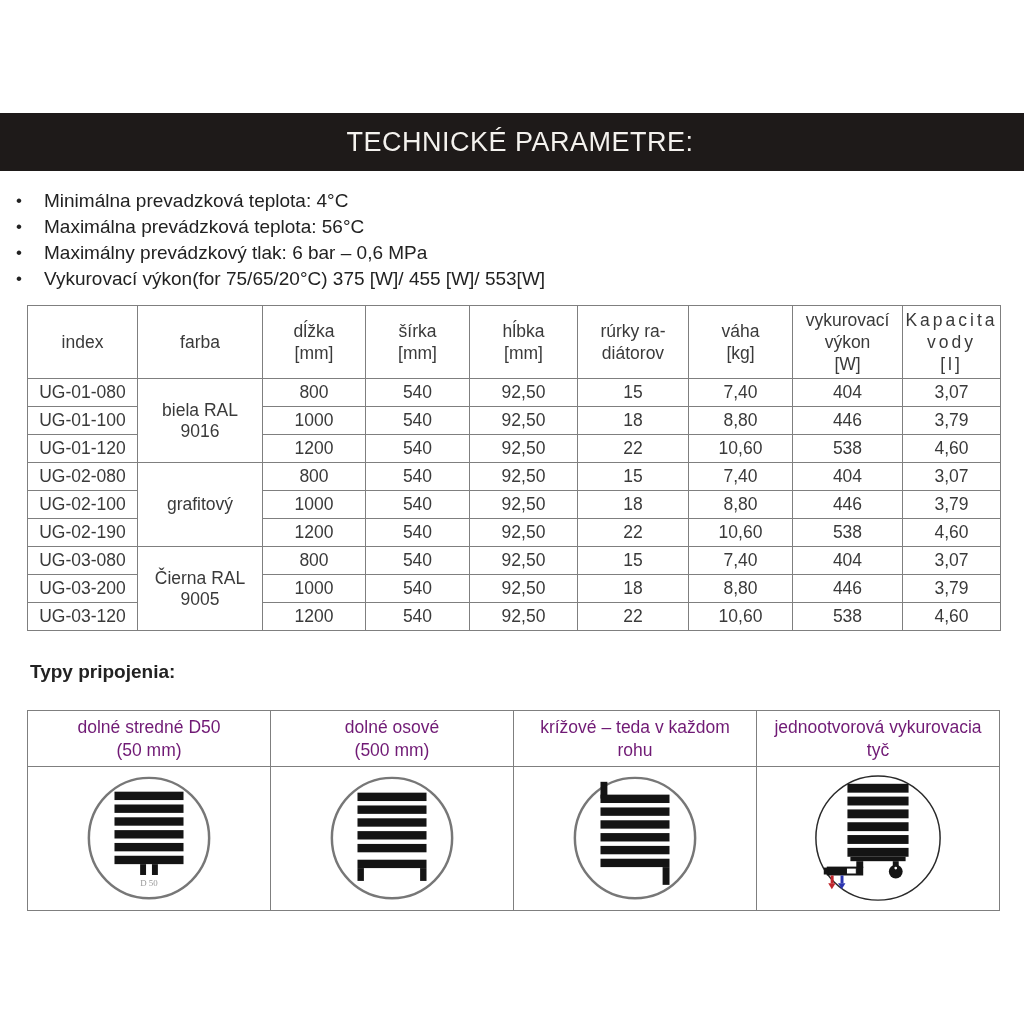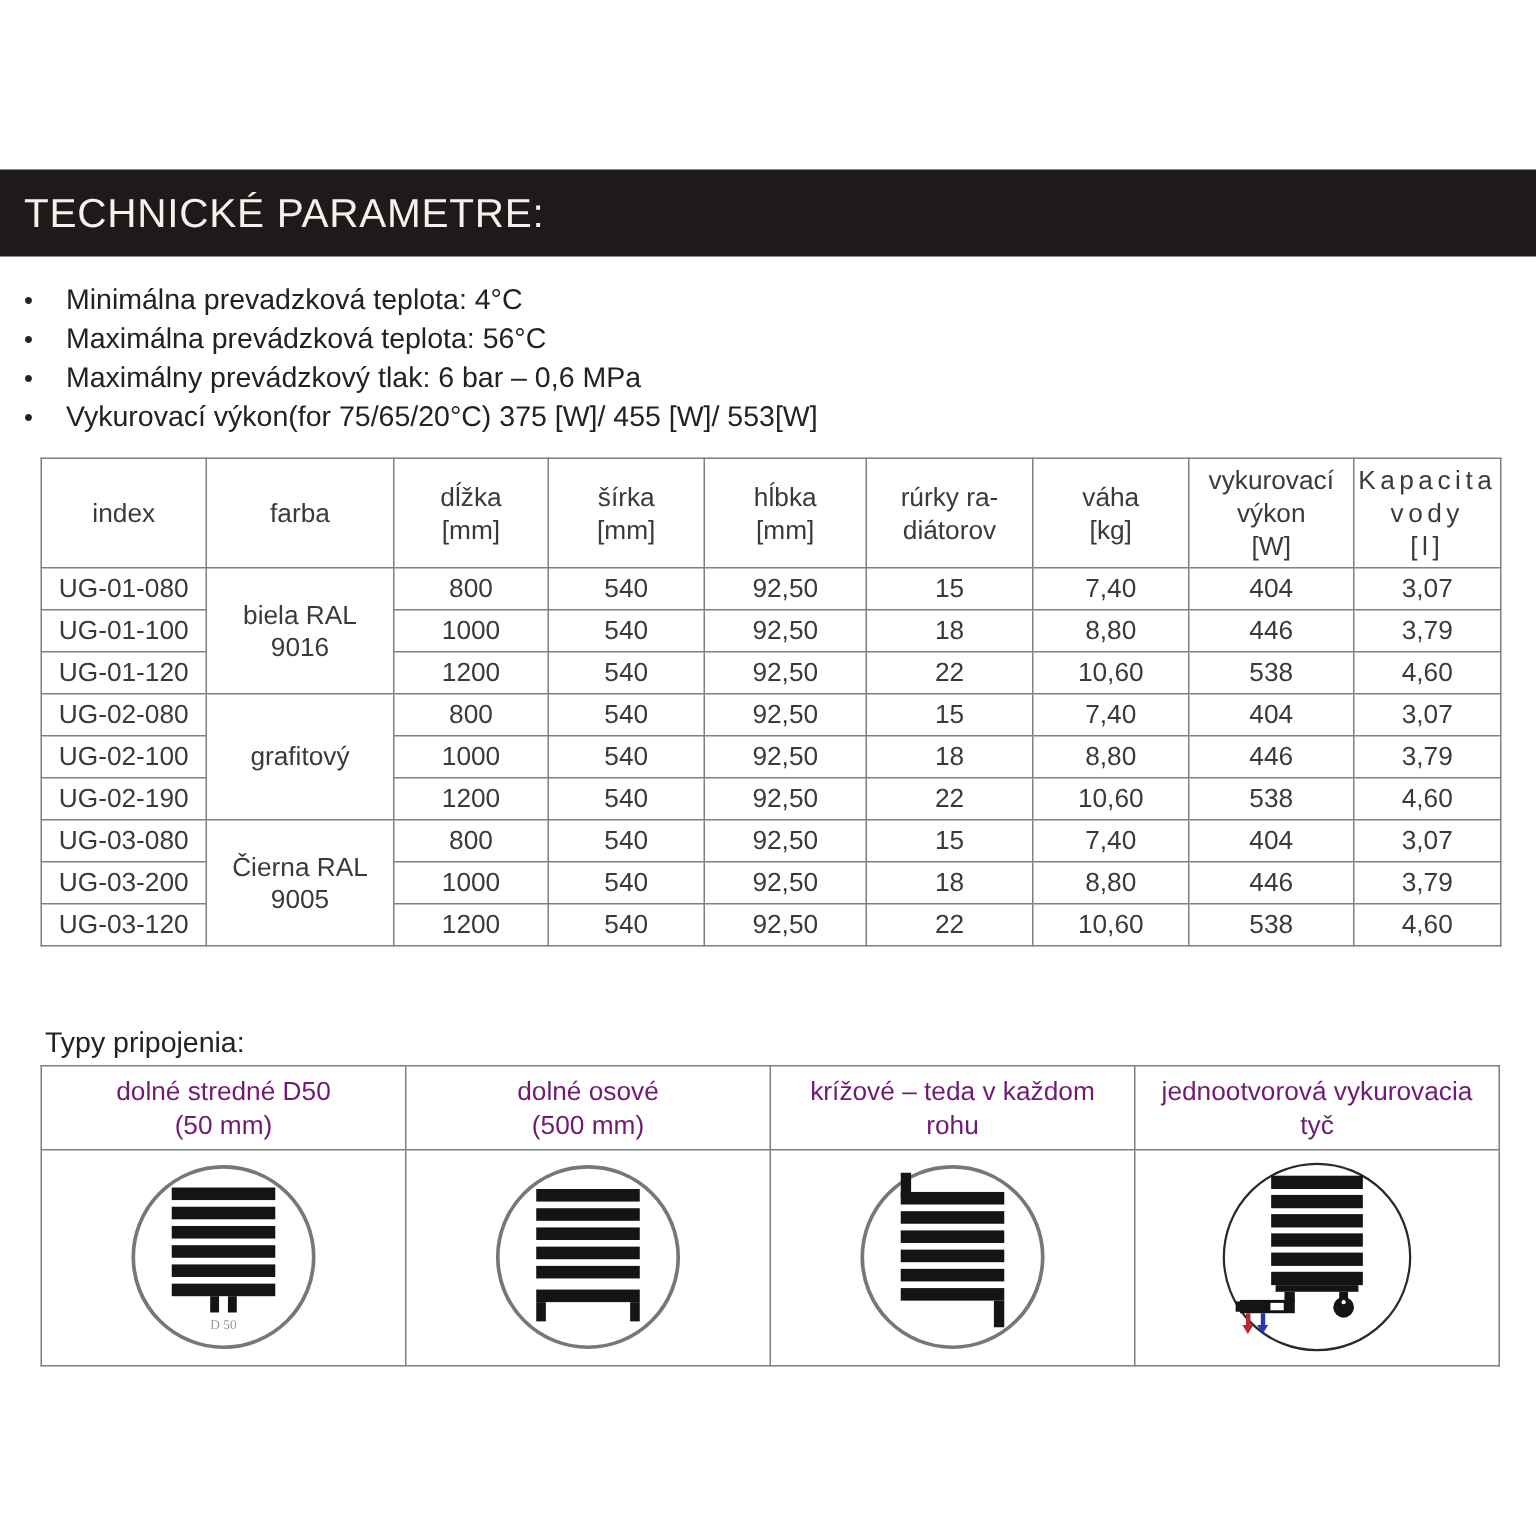--- a/index.html
+++ b/index.html
@@ -2,38 +2,38 @@
 <html><head>
 <meta charset="utf-8">
 <style>
   * { margin:0; padding:0; box-sizing:border-box; }
   html, body { width:1024px; height:1024px; background:#ffffff;
     font-family:"Liberation Sans", sans-serif; color:#2e2e2e; }
   .page { position:relative; width:1024px; height:1024px; background:#fff; overflow:hidden; }
 
   .titlebar { position:absolute; top:113px; left:0; width:1024px; height:58px;
     background:#1e1a19; color:#f4f2ee; display:flex; align-items:center;
-    padding-left:16px; font-size:27px; letter-spacing:0.5px; }
+    padding-left:16px; font-size:27px; letter-spacing:0.5px;justify-content:center; }
 
   .bullets { position:absolute; top:188px; left:14px; list-style:none;
     font-size:19px; color:#222; }
   .bullets li { position:relative; padding-left:30px; line-height:26px; }
   .bullets li::before { content:"\2022"; position:absolute; left:2px; top:0; font-size:17px; }
 
   table { border-collapse:collapse; }
   .spec-table { position:absolute; top:305px; left:27px; width:973px;
     font-size:17.5px; color:#3a3a3a; table-layout:fixed; }
   .spec-table th, .spec-table td { border:1px solid #7f7f7f; text-align:center;
     vertical-align:middle; white-space:pre-line; padding:0 2px; }
   .spec-table th { font-weight:normal; height:73px; line-height:22px; }
   .spec-table td { height:28px; }
   .spread { letter-spacing:3px; }
 
   .conn-heading { position:absolute; top:661px; left:30px; font-size:19px;
-    font-weight:normal; color:#222;margin-top:24px; }
+    font-weight:bold; color:#222; }
   .conn-table { position:absolute; top:710px; left:27px; width:973px;
     font-size:17.5px; color:#701a75; table-layout:fixed; }
   .conn-table th { border:1px solid #7f7f7f; font-weight:normal; height:56px;
     line-height:23px; white-space:pre-line; vertical-align:middle; }
   .conn-table td { border:1px solid #7f7f7f; height:144px; text-align:center;
     vertical-align:middle;font-family:Liberation Serif, serif; }
   .conn-table svg { display:block; margin:0 auto; }
 </style>
 </head>
 <body>

